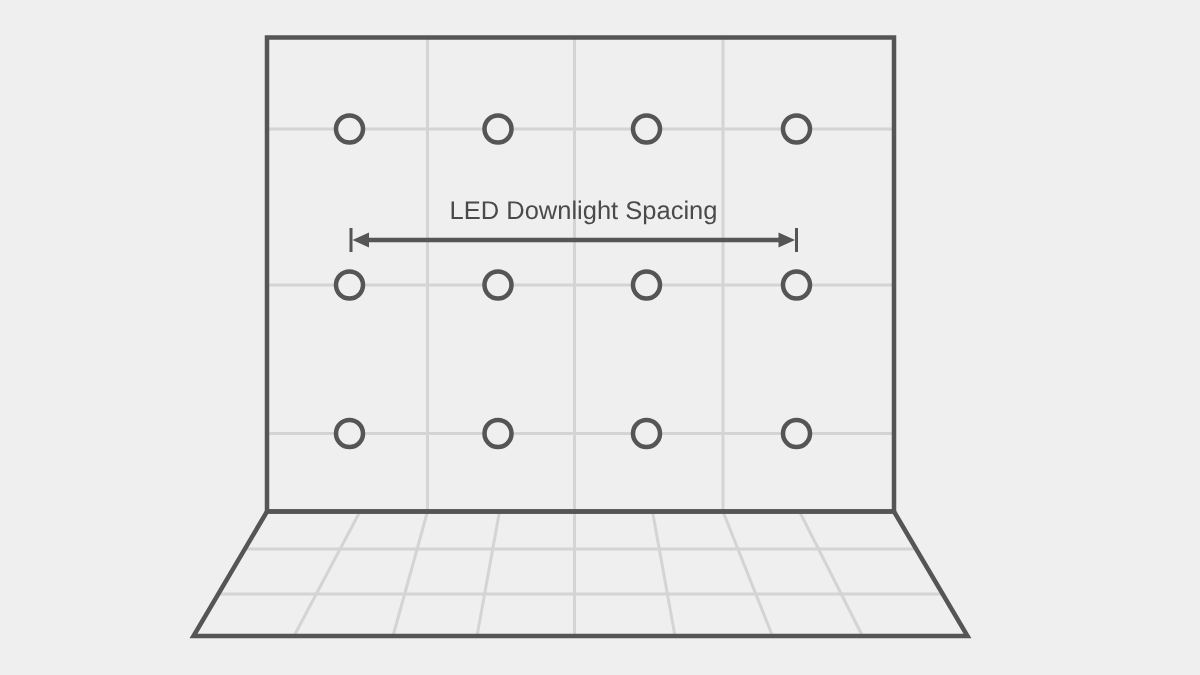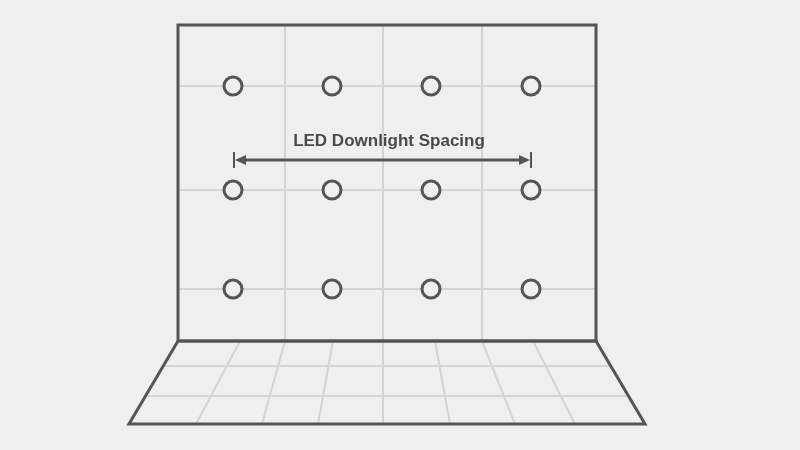--- a/index.html
+++ b/index.html
@@ -1,21 +1,21 @@
 <!DOCTYPE html>
 <html><head>
   <meta charset="utf-8">
   <style>
     html, body { margin: 0; padding: 0; }
     body {
       width: 800px; height: 450px; overflow: hidden;
       background: #efefef;
       font-family: "Liberation Sans", "DejaVu Sans", sans-serif;
     }
-    #stage { position: absolute; left: 0; top: 0; width: 800px; height: 450px; font-weight: bold; }
+    #stage { position: absolute; left: 0; top: 0; width: 800px; height: 450px; }
     svg { display: block; }
   </style>
 </head>
 <body>
 
 <div id="stage">
   <svg id="svg" width="800" height="450" viewBox="0 0 800 450" xmlns="http://www.w3.org/2000/svg">
     <g id="floor-grid">
         <line x1="163.24096385542168" y1="366" x2="610.7590361445783" y2="366" stroke="#d4d4d4" stroke-width="2"></line>
         <line x1="145.53012048192772" y1="396" x2="628.4698795180723" y2="396" stroke="#d4d4d4" stroke-width="2"></line>

